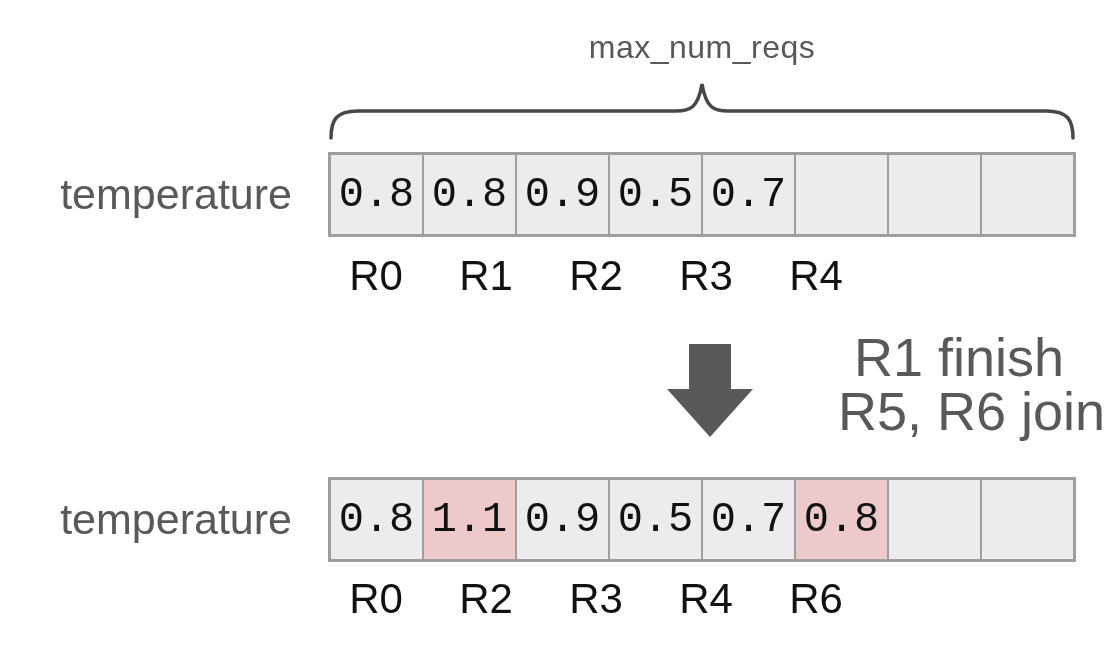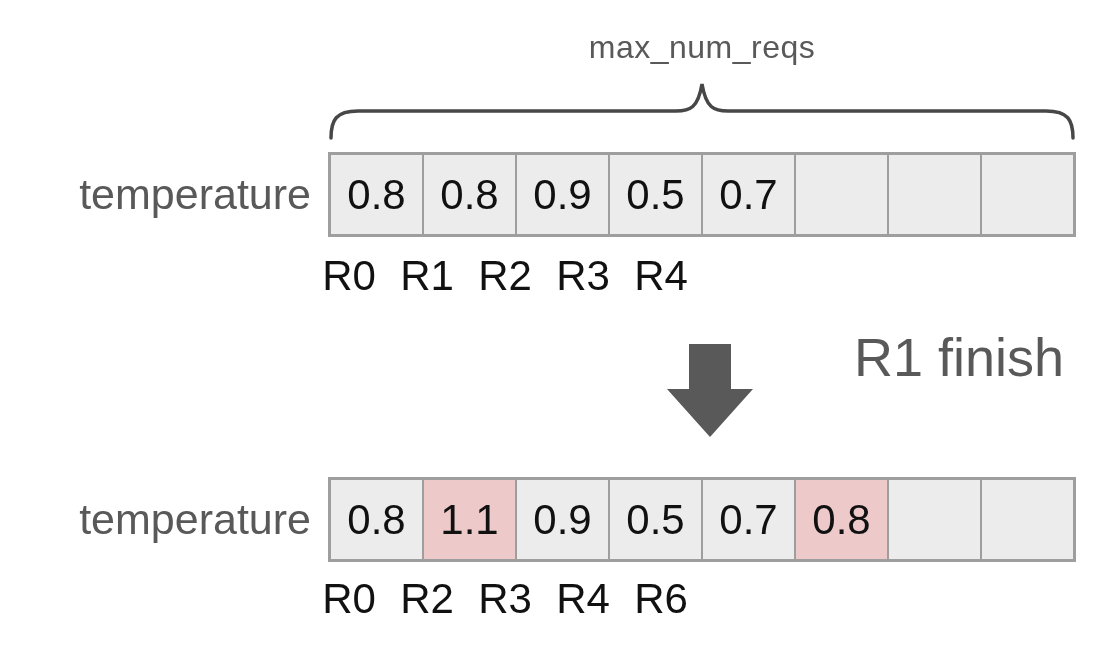--- a/index.html
+++ b/index.html
@@ -13,43 +13,43 @@
   .title{
     position:absolute;left:328px;top:22px;width:748px;
     text-align:center;font-size:32px;line-height:50px;
     color:var(--gray_text,#595959);letter-spacing:.5px;
     white-space:nowrap;
   }
   .brace{position:absolute;left:328px;top:80px;width:748px;height:60px;}
   .row-label{
     position:absolute;left:0;width:292px;height:85px;
     display:flex;align-items:center;justify-content:flex-end;
-    font-size:43px;color:var(--gray_text,#595959);white-space:nowrap;margin-left:19px;
+    font-size:43px;color:var(--gray_text,#595959);white-space:nowrap;
   }
   .row-label.r1{top:152px;}
   .row-label.r2{top:477px;}
   .temp-table{
     position:absolute;left:328px;width:748px;height:85px;
     display:flex;box-sizing:border-box;
     border:3px solid var(--cell_border,#9e9e9e);
   }
   .temp-table.t1{top:152px;}
   .temp-table.t2{top:477px;}
   .cell{
     flex:1 1 0;display:flex;align-items:center;justify-content:center;
     background:var(--cell_bg,#ececec);
     border-left:2px solid var(--cell_border,#9e9e9e);
     font-size:42px;color:var(--black_text,#111);
-    white-space:nowrap;overflow:hidden;
+    white-space:nowrap;overflow:hidden;font-family:Liberation Mono, monospace;
   }
   .cell:first-child{border-left:none;}
   .cell.hl{background:var(--cell_highlight,#edc9c9);}
   .req-labels{
-    position:absolute;left:310px;display:flex;
-    font-size:42px;line-height:48px;color:var(--black_text,#111);
+    position:absolute;left:337px;display:flex;
+    font-size:42px;line-height:48px;color:var(--black_text,#111);gap:32px;
   }
   .req-labels.t1{top:252px;}
   .req-labels.t2{top:575px;}
   .req-labels span{width:78px;text-align:center;display:inline-block;}
   .arrow{position:absolute;left:667px;top:344px;width:86px;height:94px;}
   .note{
     position:absolute;left:838px;top:330px;width:242px;
     text-align:center;font-size:54px;line-height:54px;
     color:var(--gray_text,#595959);white-space:nowrap;
   }
@@ -85,20 +85,21 @@
     <span>R3</span>
     <span>R4</span>
   </div>
 
   <svg class="arrow" viewBox="0 0 86 94">
     <polygon points="22,0 64,0 64,45 86,45 43,93 0,45 22,45" fill="var(--arrow,#595959)"></polygon>
   </svg>
 
   <div class="note">
     <div>R1 finish</div>
+    <div>R5, R6 join</div>
   </div>
 
   <div class="row-label r2">temperature</div>
 
   <div class="temp-table t2">
     <div class="cell">0.8</div>
     <div class="cell hl">1.1</div>
     <div class="cell">0.9</div>
     <div class="cell">0.5</div>
     <div class="cell">0.7</div>

